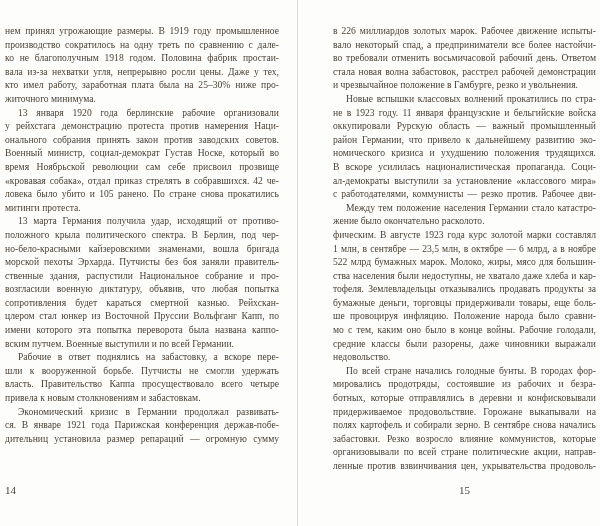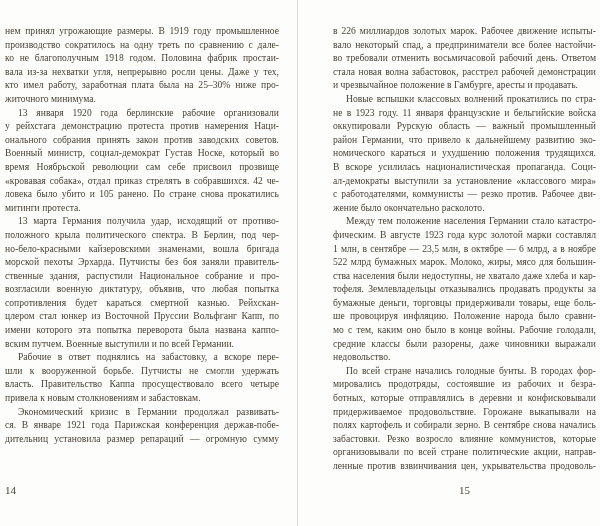--- a/index.html
+++ b/index.html
@@ -107,31 +107,31 @@
   </div>
 
   <div class="gutter" style="background: rgb(217, 217, 217);"></div>
 
   <div id="right-page" class="page" style="background: rgb(253, 253, 252);">
     <div id="right-page-text" class="text-col" style="color: rgb(75, 66, 55);">
         <div class="line">в 226 миллиардов золотых марок. Рабочее движение испыты-</div>
         <div class="line">вало некоторый спад, а предприниматели все более настойчи-</div>
         <div class="line">во требовали отменить восьмичасовой рабочий день. Ответом</div>
         <div class="line">стала новая волна забастовок, расстрел рабочей демонстрации</div>
-        <div class="line para-end">и чрезвычайное положение в Гамбурге, аресты и продавать.</div>
+        <div class="line para-end">и чрезвычайное положение в Гамбурге, резко и увольнения.</div>
         <div class="line indent">Новые вспышки классовых волнений прокатились по стра-</div>
         <div class="line">не в 1923 году. 11 января французские и бельгийские войска</div>
         <div class="line">оккупировали Рурскую область — важный промышленный</div>
         <div class="line">район Германии, что привело к дальнейшему развитию эко-</div>
-        <div class="line">номического караться и ухудшению положения трудящихся.</div>
+        <div class="line">номического кризиса и ухудшению положения трудящихся.</div>
         <div class="line">В вскоре усилилась националистическая пропаганда. Соци-</div>
         <div class="line">ал-демократы выступили за установление «классового мира»</div>
         <div class="line">с работодателями, коммунисты — резко против. Рабочее дви-</div>
+        <div class="line indent">Между тем положение населения Германии стало катастро-</div>
         <div class="line para-end">жение было окончательно расколото.</div>
-        <div class="line indent">Между тем положение населения Германии стало катастро-</div>
         <div class="line">фическим. В августе 1923 года курс золотой марки составлял</div>
         <div class="line">1 млн, в сентябре — 23,5 млн, в октябре — 6 млрд, а в ноябре —</div>
         <div class="line">522 млрд бумажных марок. Молоко, жиры, мясо для большин-</div>
         <div class="line">ства населения были недоступны, не хватало даже хлеба и кар-</div>
         <div class="line">тофеля. Землевладельцы отказывались продавать продукты за</div>
         <div class="line">бумажные деньги, торговцы придерживали товары, еще боль-</div>
         <div class="line">ше провоцируя инфляцию. Положение народа было сравни-</div>
         <div class="line">мо с тем, каким оно было в конце войны. Рабочие голодали,</div>
         <div class="line">средние классы были разорены, даже чиновники выражали</div>
         <div class="line para-end">недовольство.</div>

